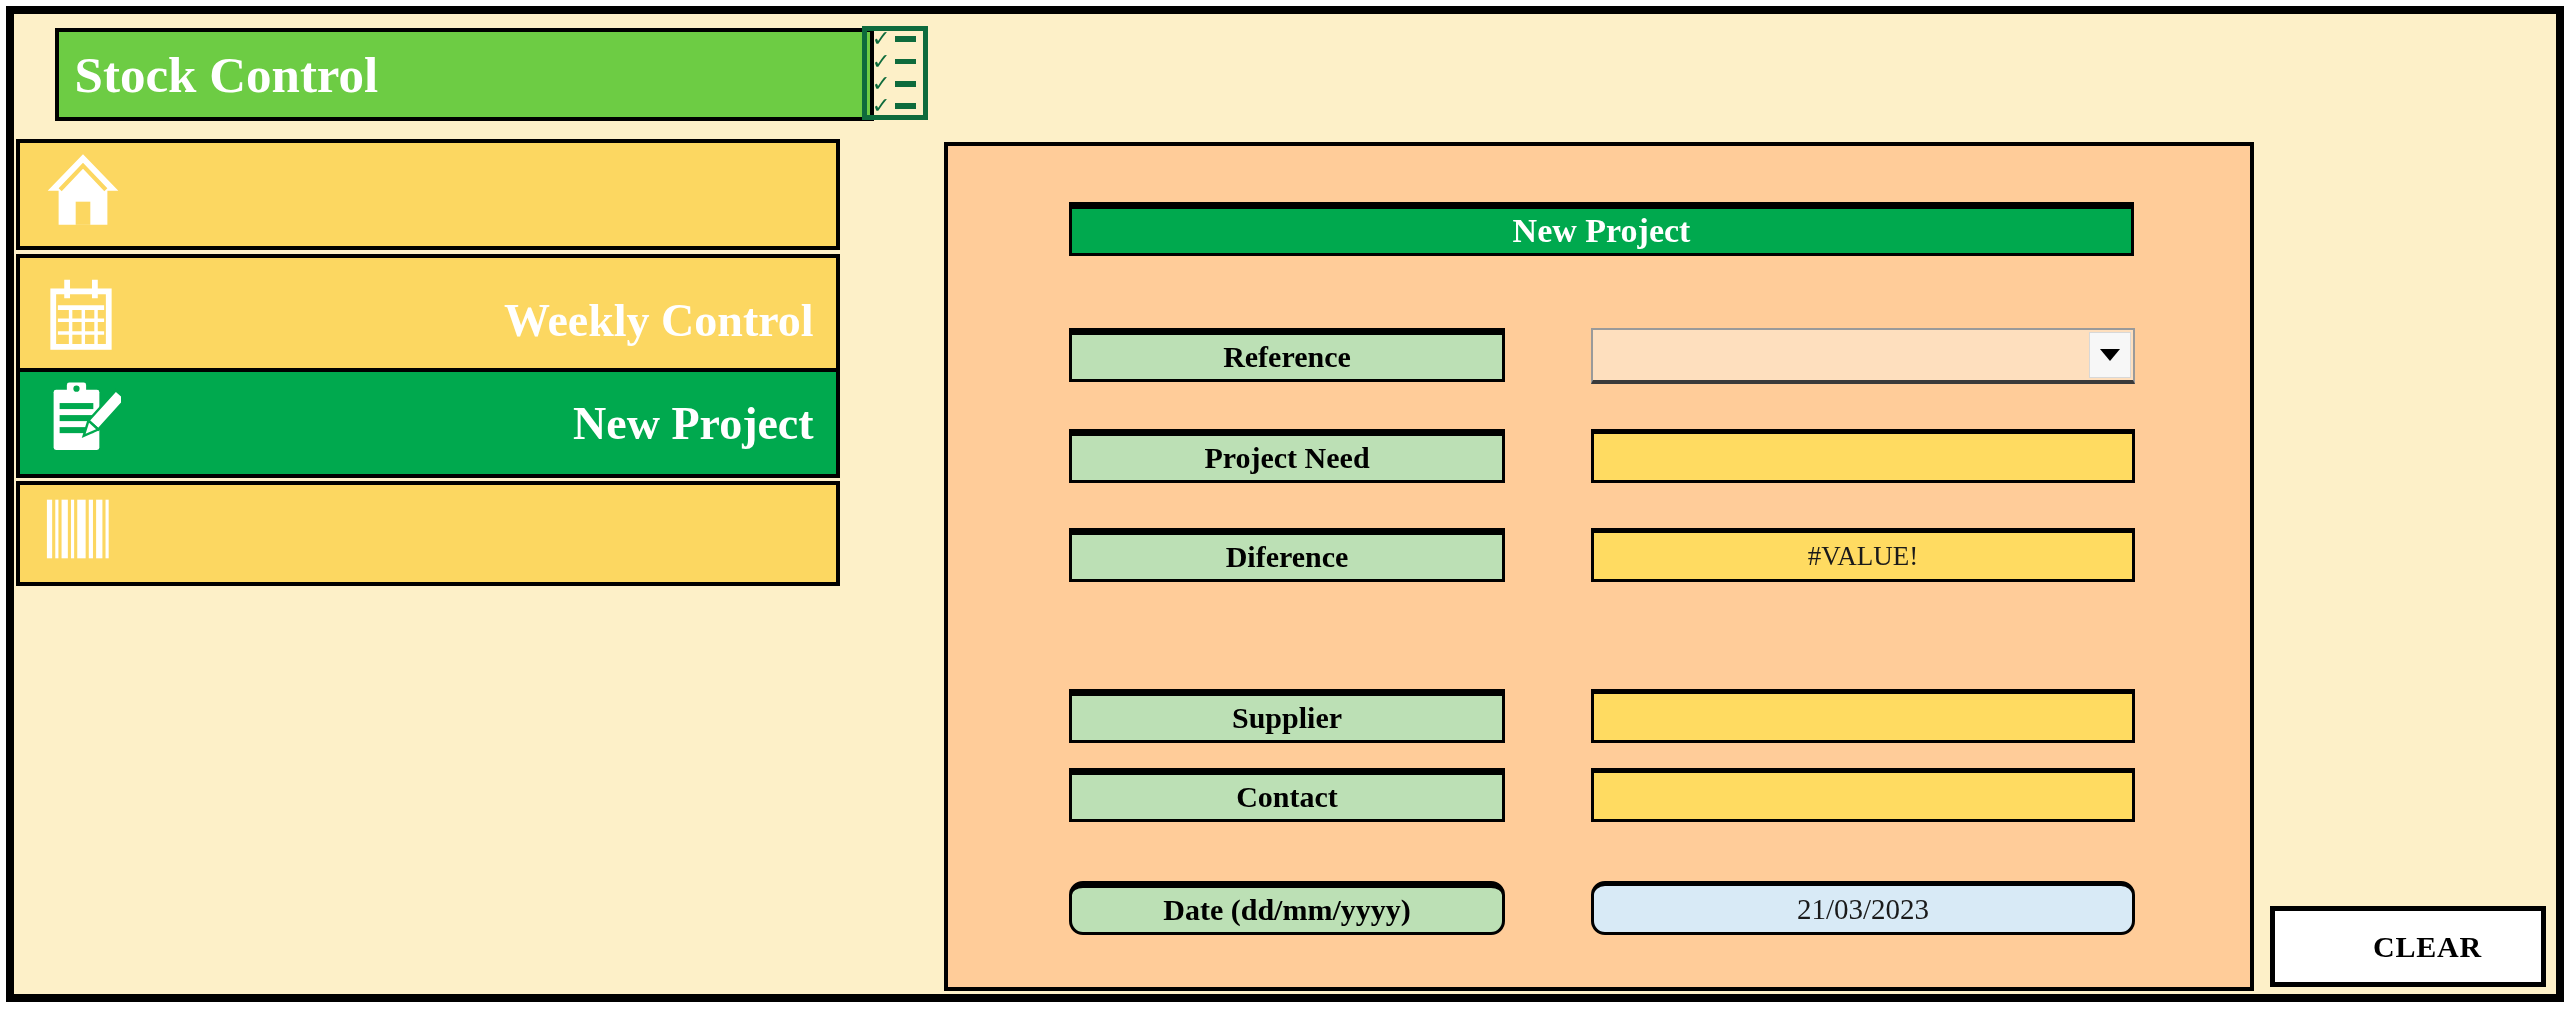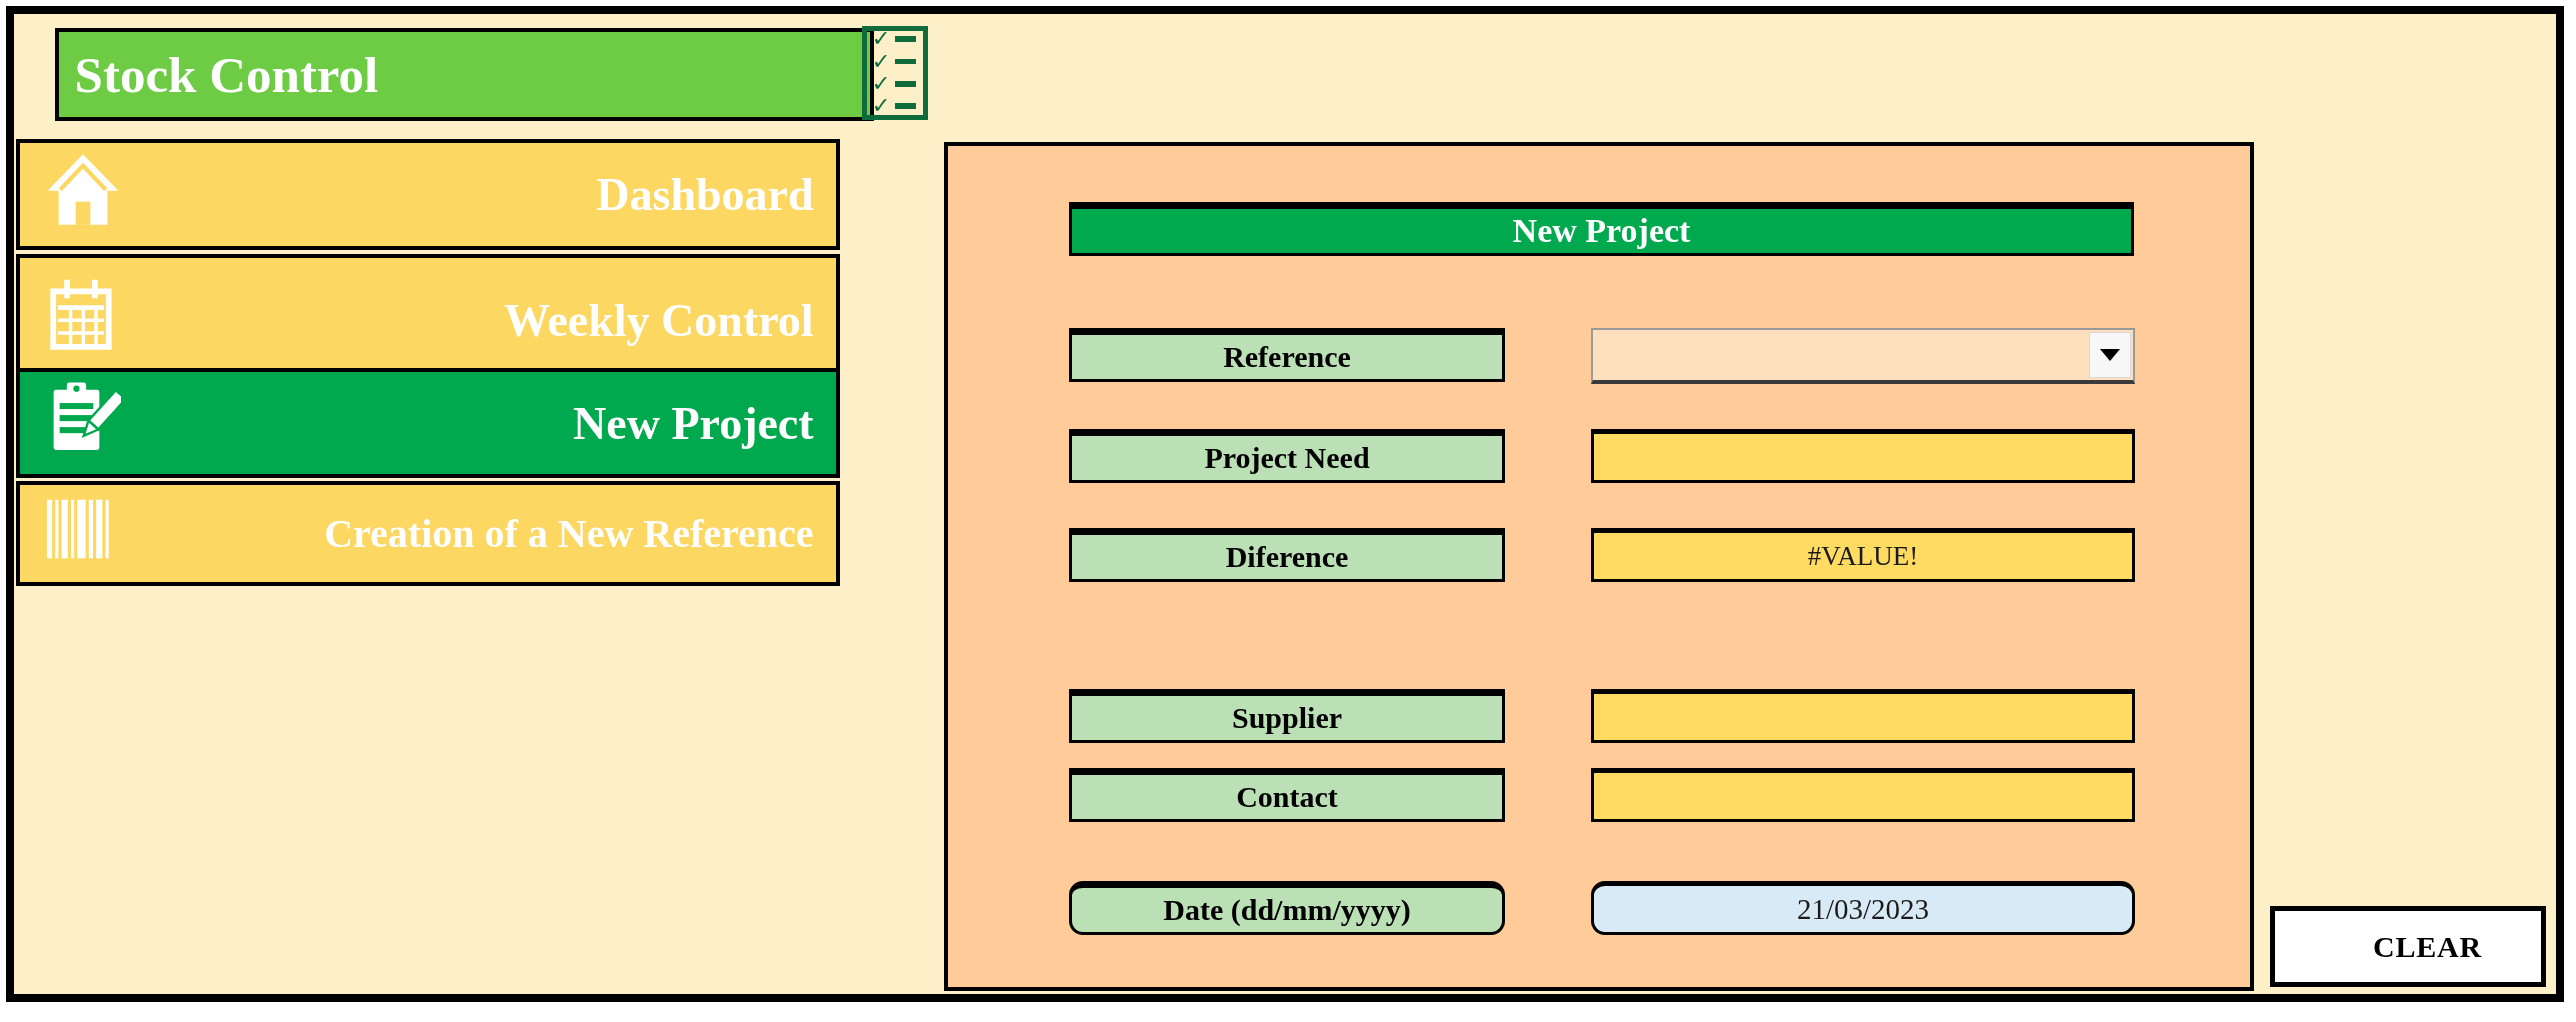--- a/index.html
+++ b/index.html
@@ -121,21 +121,20 @@
 </div>
 
 <div class="nav-btn nav-yellow navtop-0">
   <span class="nav-icon">
     <svg width="78" height="78" viewBox="0 0 64 64">
       <path d="M32 3 L3 33 h9 v28 h40 V33 h9 Z" fill="#ffffff"></path>
       <rect x="26" y="42" width="12" height="19" fill="#FCD761"></rect>
       <path d="M32 10 L12 31 L14.5 33.5 L32 15 L49.5 33.5 L52 31 Z" fill="#FCD761"></path>
     </svg>
   </span>
-  <span>Dashboard</span>
 </div>
 
 <div class="nav-btn nav-yellow navtop-1">
   <span class="nav-icon">
     <svg width="74" height="74" viewBox="0 0 64 64">
       <rect x="8" y="12" width="48" height="48" fill="none" stroke="#ffffff" stroke-width="5"></rect>
       <line x1="20" y1="2" x2="20" y2="18" stroke="#ffffff" stroke-width="5"></line>
       <line x1="44" y1="2" x2="44" y2="18" stroke="#ffffff" stroke-width="5"></line>
       <line x1="12" y1="26" x2="52" y2="26" stroke="#ffffff" stroke-width="4"></line>
       <line x1="12" y1="37" x2="52" y2="37" stroke="#ffffff" stroke-width="3"></line>
@@ -172,21 +171,20 @@
       <rect x="2" y="4" width="5" height="56" fill="#ffffff"></rect>
       <rect x="10" y="4" width="3" height="56" fill="#ffffff"></rect>
       <rect x="16" y="4" width="6" height="56" fill="#ffffff"></rect>
       <rect x="25" y="4" width="3" height="56" fill="#ffffff"></rect>
       <rect x="31" y="4" width="8" height="56" fill="#ffffff"></rect>
       <rect x="42" y="4" width="4" height="56" fill="#ffffff"></rect>
       <rect x="49" y="4" width="6" height="56" fill="#ffffff"></rect>
       <rect x="58" y="4" width="3" height="56" fill="#ffffff"></rect>
     </svg>
   </span>
-  <span>Creation of a New Reference</span>
 </div>
 
 <div class="panel"></div>
 
 <div class="form-title">New Project</div>
 
 <div class="field-label rowtop-0">Reference</div>
 <div class="combo rowtop-0">
   <span class="combo-btn">
     <span class="combo-arrow"></span>

